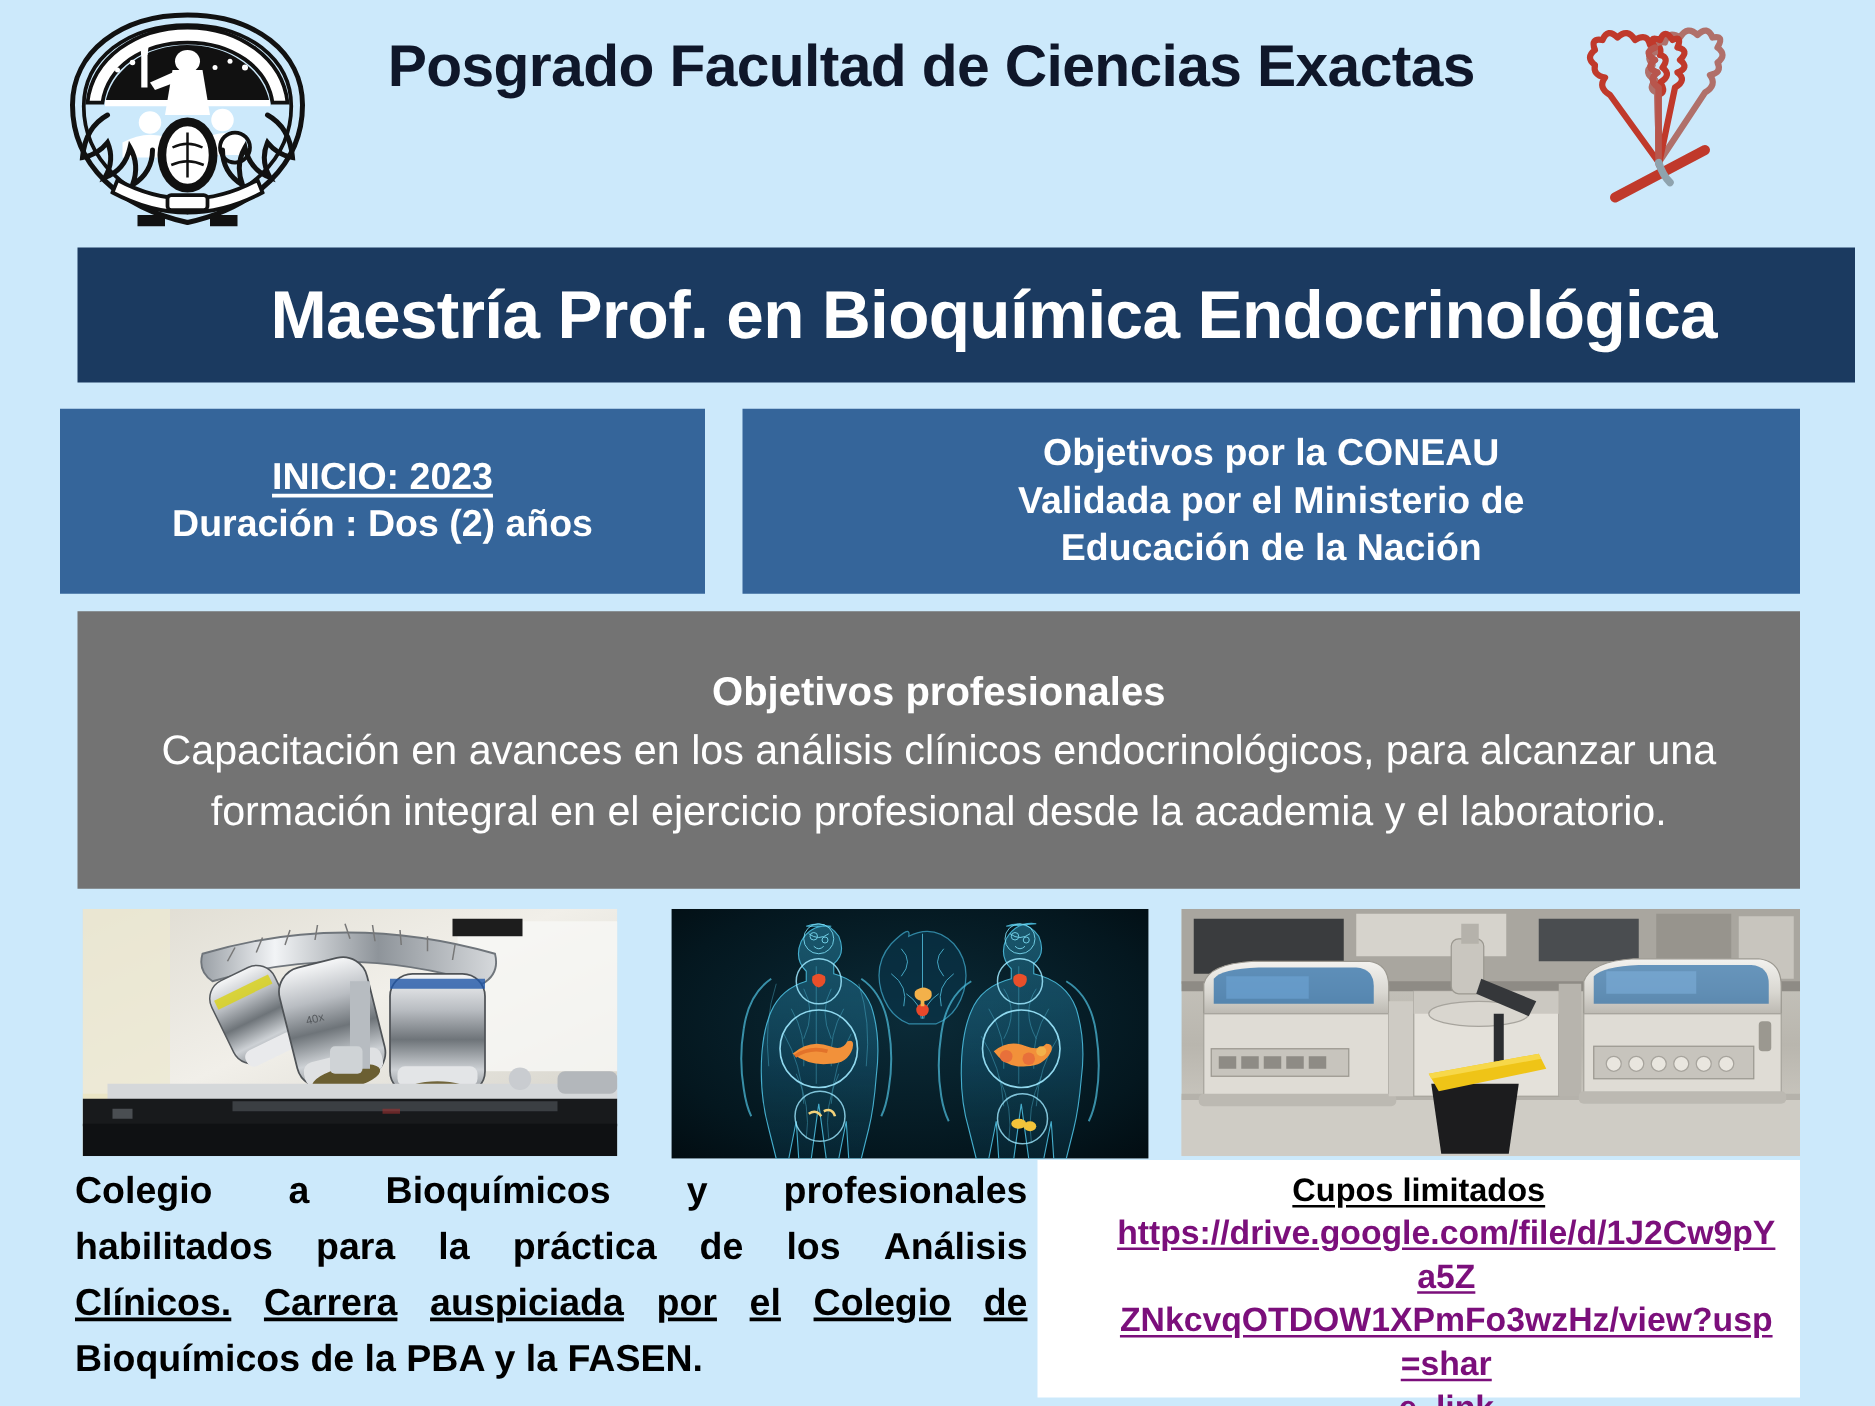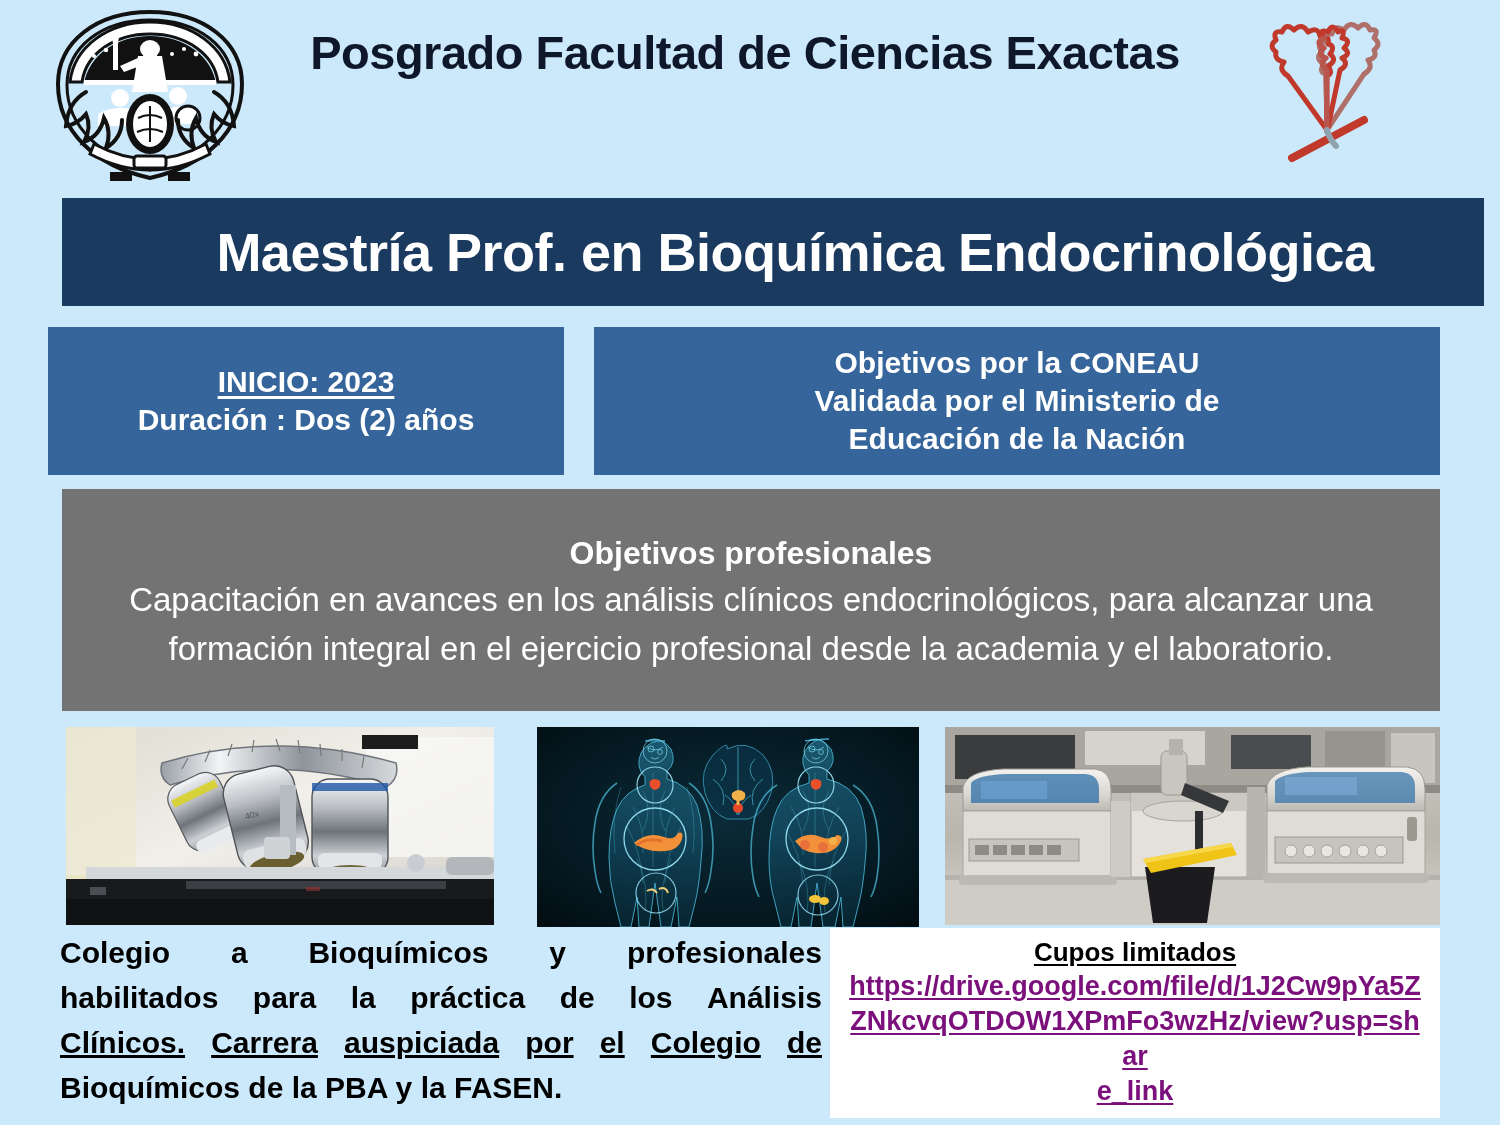--- a/index.html
+++ b/index.html
@@ -108,21 +108,21 @@
   }
   .insc-head{
     color:#000000;font-weight:bold;font-size:26px;line-height:33px;text-align:center;
   }
   .insc-head.u{text-decoration:underline;text-underline-offset:3px;}
   .insc-url{
     color:#7b0f7b;font-weight:bold;font-size:27px;line-height:35px;
     text-align:center;text-decoration:underline;text-underline-offset:3px;
     word-break:break-all;width:580px;
   }
-  .insc-url-line{display:block;}
+  .insc-url-line{display:block;margin-left:44px;}
 </style>
 </head>
 <body>
 
 <div class="poster">
 
   <div class="header">
 
     <div class="shield">
       <svg viewBox="0 0 232 178" xmlns="http://www.w3.org/2000/svg">

